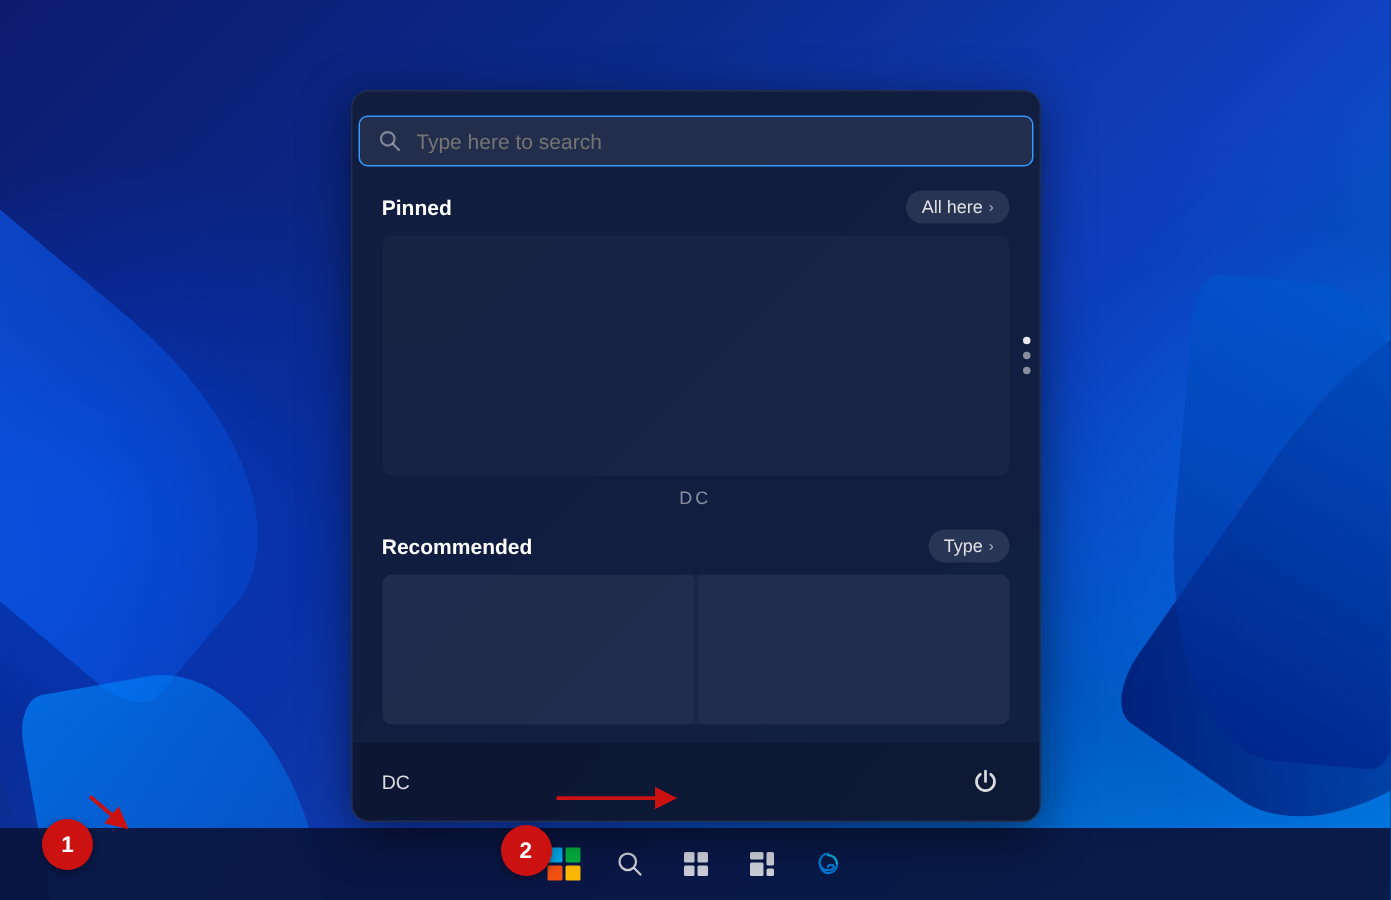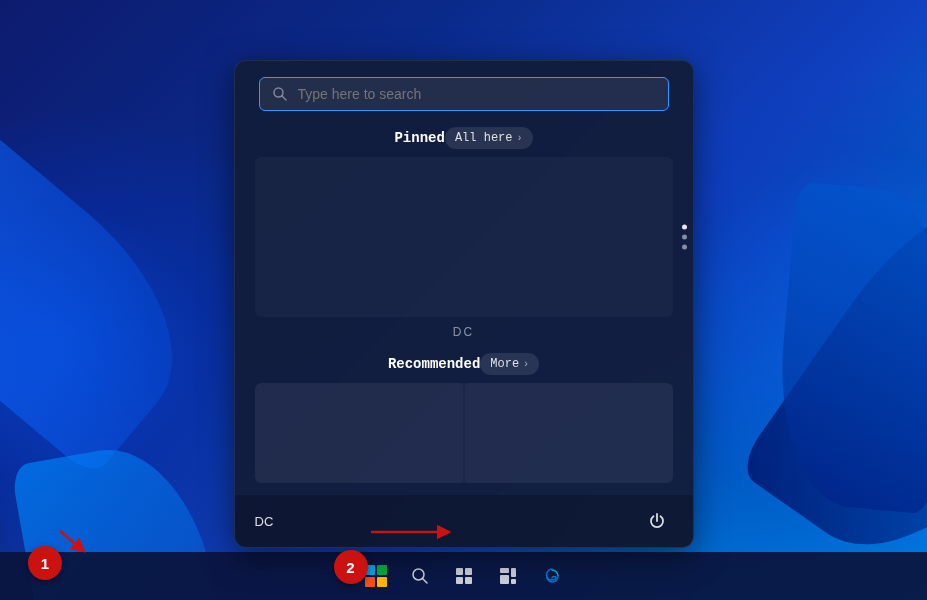--- a/index.html
+++ b/index.html
@@ -138,21 +138,21 @@
       border-radius: 12px;
       overflow: hidden;
       z-index: 20;
       backdrop-filter: blur(20px);
       border: 1px solid rgba(255,255,255,0.08);
       box-shadow: 0 8px 32px rgba(0,0,0,0.5);
     }
 
     
     .search-bar {
-      margin: 16px 24px 12px;
+      margin: 16px 4px 12px;
       display: flex;
       align-items: flex-start;
       background: rgba(255,255,255,0.08);
       border-radius: 6px;
       border: 1.5px solid #3399ff;
       padding: 8px 12px;
       gap: 10px;
     }
 
     .search-icon-svg {
@@ -169,23 +169,22 @@
       outline: none;
       color: rgba(255,255,255,0.6);
       font-size: 14px;
       font-family: inherit;
     }
 
     
     .section-header {
       display: flex;
       align-items: center;
-      justify-content: center;
+      justify-content: space-between;
       padding: 4px 20px 8px;
-      font-family: Liberation Mono, monospace;
     }
 
     .section-title {
       color: #ffffff;
       font-size: 14px;
       font-weight: 600;
     }
 
     .all-apps-btn {
       display: flex;
@@ -371,21 +370,21 @@
       <div class="dot"></div>
       <div class="dot"></div>
     </div>
     <span class="dc-label">DC</span>
   </div>
 
   <div class="recommended-area">
     <div class="section-header">
       <span class="section-title">Recommended</span>
       <button class="more-btn">
-        <span>More</span>
+        <span>Type</span>
         <span class="chevron">›</span>
       </button>
     </div>
 
     <div class="recommended-grid">
       <div class="rec-item"></div>
       <div class="rec-item"></div>
     </div>
   </div>
 

